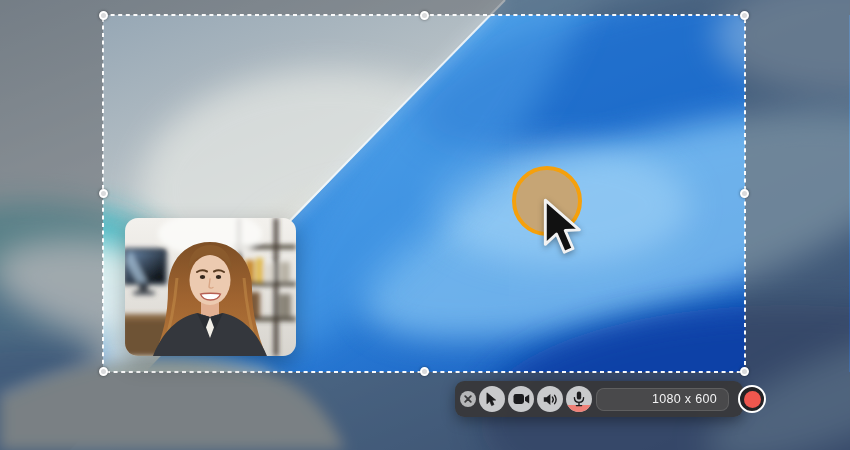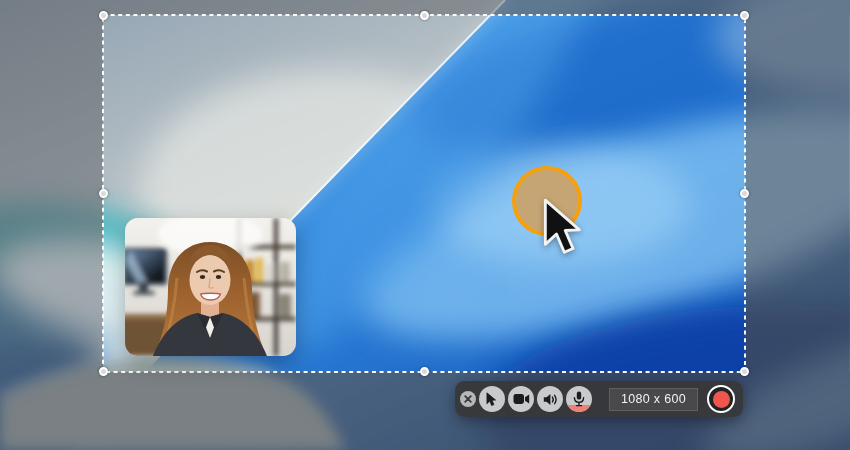--- a/index.html
+++ b/index.html
@@ -58,24 +58,24 @@
     display:flex;align-items:center;justify-content:center;
     margin-left:3px;flex:0 0 auto;position:relative;overflow:hidden;cursor:pointer;
   }
   .tb-btn:first-of-type{margin-left:5px;}
   .mic-level{
     position:absolute;left:0;bottom:0;width:100%;height:7px;
     background:#ef8077;
   }
   .mic-glyph{position:relative;z-index:1;}
   .size-box{
-    margin-left:17px;width:87px;height:21px;border-radius:0;
+    margin-left:4px;width:87px;height:21px;border-radius:8px;
     background:#49494b;border:1px solid rgba(255,255,255,0.12);
     display:flex;align-items:center;justify-content:center;
-    color:#f2f2f3;font-size:12.5px;letter-spacing:.3px;flex:0 0 auto;
+    color:#f2f2f3;font-size:12.5px;letter-spacing:.3px;flex:0 0 auto;padding-left:44px;
   }
   .record-btn{
     margin-left:9px;width:28px;height:28px;border-radius:50%;
     border:2px solid #ffffff;box-sizing:border-box;
     display:flex;align-items:center;justify-content:center;
     background:#232325;flex:0 0 auto;cursor:pointer;
   }
   .record-dot{width:17px;height:17px;border-radius:50%;background:#ef574e;}
 </style>
 </head>

